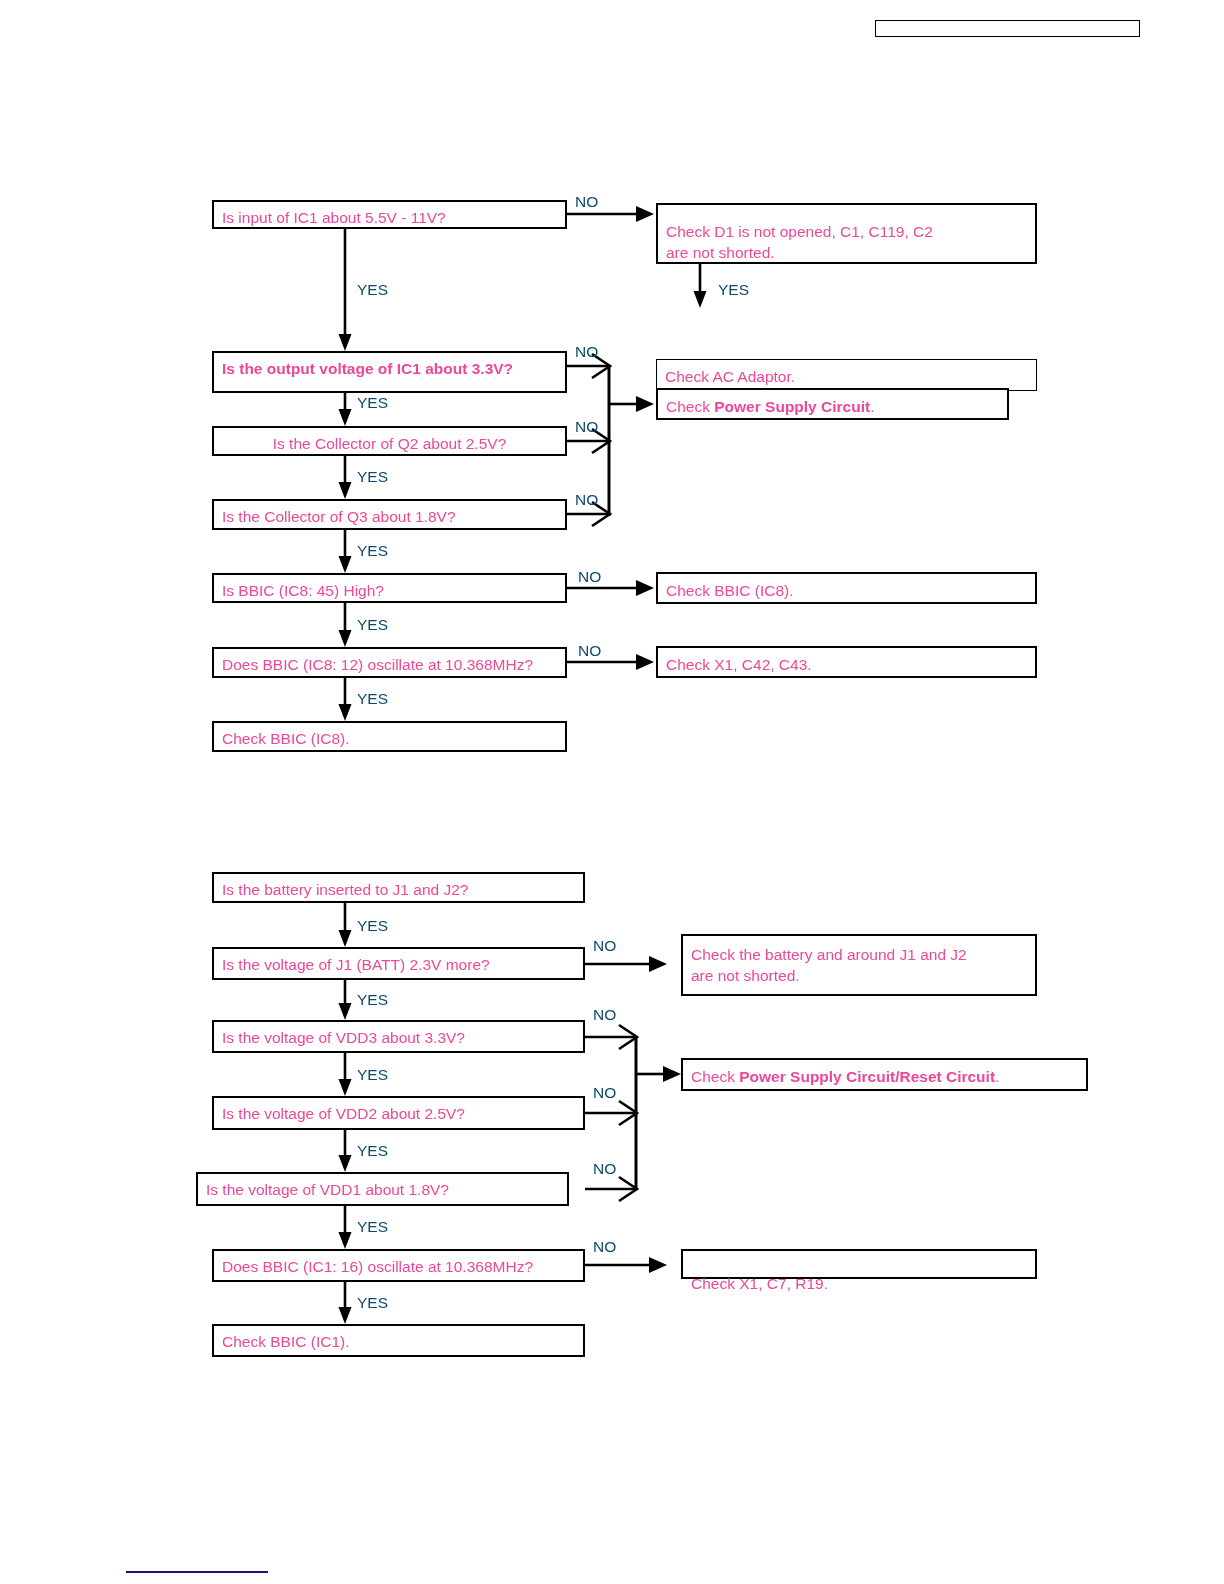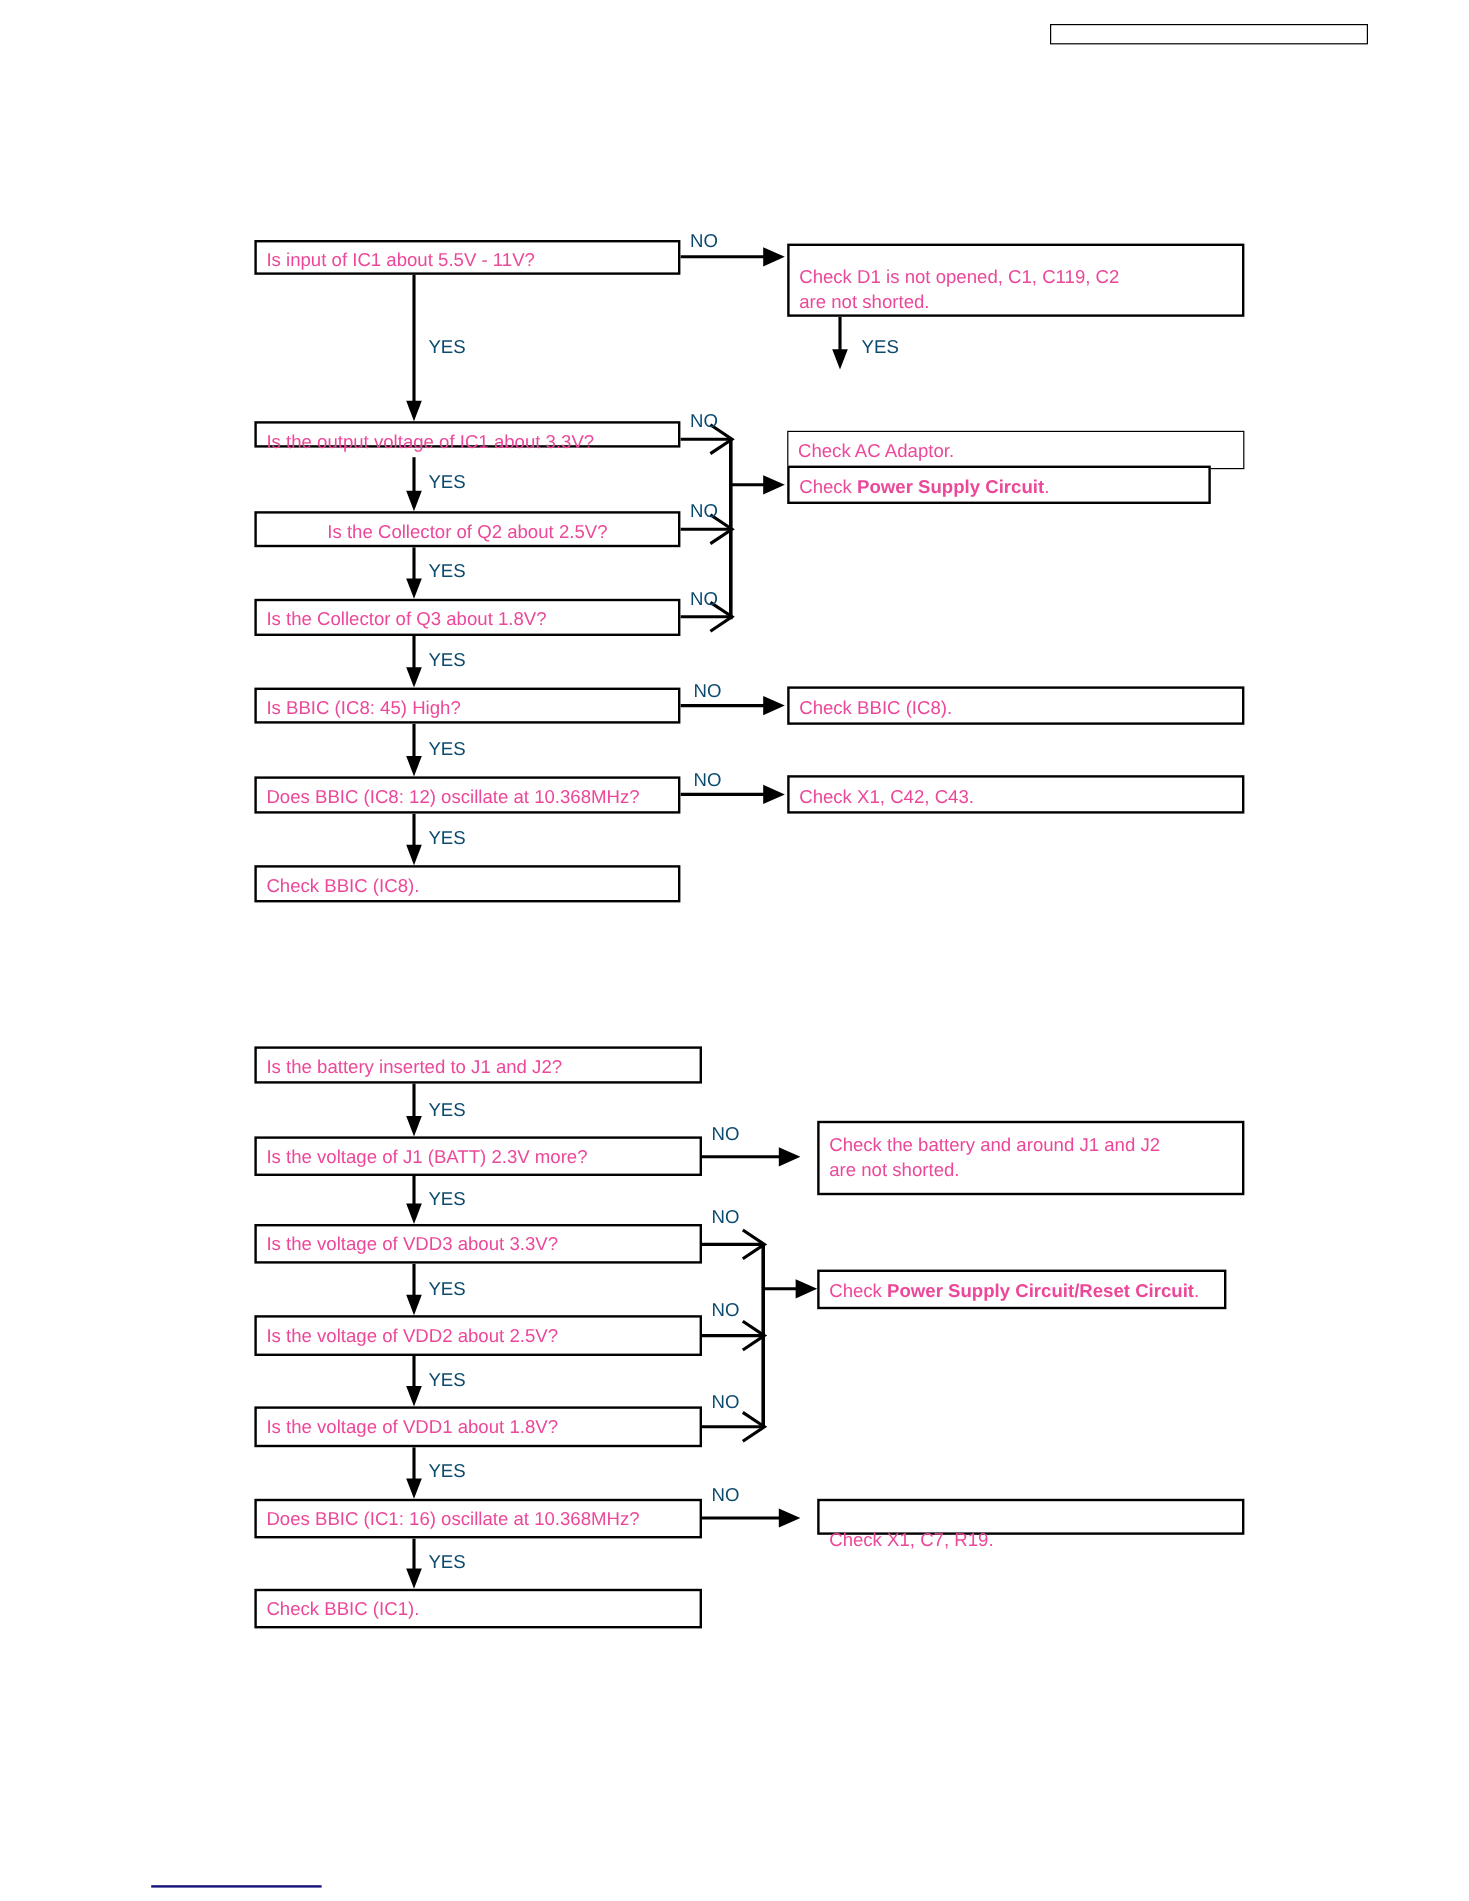--- a/index.html
+++ b/index.html
@@ -147,21 +147,21 @@
 
     <line x1="636" y1="1074" x2="666" y2="1074" stroke-width="2.6"></line>
     <polygon class="solidhead" points="681,1074 663,1066 663,1082"></polygon>
 
     <line x1="585" y1="1265" x2="653" y2="1265" stroke-width="2.6"></line>
     <polygon class="solidhead" points="667,1265 649,1257 649,1273"></polygon>
   </svg>
 
   <div class="box" style="left:212px; top:200px; width:355px; height:29px;">Is input of IC1 about 5.5V - 11V?</div>
 
-  <div class="box" style="left:212px; top:351px; width:355px; height:22px;">Is the output voltage of IC1 about 3.3V?</div>
+  <div class="box" style="left:212px; top:351px; width:355px; height:42px;font-weight:bold;">Is the output voltage of IC1 about 3.3V?</div>
 
   <div class="box" style="left:212px; top:426px; width:355px; height:30px;text-align:center;">Is the Collector of Q2 about 2.5V?</div>
 
   <div class="box" style="left:212px; top:499px; width:355px; height:31px;">Is the Collector of Q3 about 1.8V?</div>
 
   <div class="box" style="left:212px; top:573px; width:355px; height:30px;">Is BBIC (IC8: 45) High?</div>
 
   <div class="box" style="left:212px; top:647px; width:355px; height:31px;">Does BBIC (IC8: 12) oscillate at 10.368MHz?</div>
 
   <div class="box" style="left:212px; top:721px; width:355px; height:31px;">Check BBIC (IC8).</div>
@@ -198,30 +198,30 @@
   <div class="lbl" style="left:718px; top:281px;">YES</div>
 
   <div class="box" style="left:212px; top:872px; width:373px; height:31px;">Is the battery inserted to J1 and J2?</div>
 
   <div class="box" style="left:212px; top:947px; width:373px; height:33px;">Is the voltage of J1 (BATT) 2.3V more?</div>
 
   <div class="box" style="left:212px; top:1020px; width:373px; height:33px;">Is the voltage of VDD3 about 3.3V?</div>
 
   <div class="box" style="left:212px; top:1096px; width:373px; height:34px;">Is the voltage of VDD2 about 2.5V?</div>
 
-  <div class="box" style="left:212px; top:1172px; width:373px; height:34px;">Is the voltage of VDD1 about 1.8V?</div>
+  <div class="box" style="left:196px; top:1172px; width:373px; height:34px;">Is the voltage of VDD1 about 1.8V?</div>
 
   <div class="box" style="left:212px; top:1249px; width:373px; height:33px;">Does BBIC (IC1: 16) oscillate at 10.368MHz?</div>
 
   <div class="box" style="left:212px; top:1324px; width:373px; height:33px;">Check BBIC (IC1).</div>
 
   <div class="box" style="left:681px; top:934px; width:356px; height:62px; padding-top:8px;">Check the battery and around J1 and J2
 are not shorted.</div>
 
-  <div class="box" style="left:681px; top:1058px; width:341px; height:33px; padding-top:6px;"><span>Check </span><b>Power Supply Circuit/Reset Circuit</b><span>.</span></div>
+  <div class="box" style="left:681px; top:1058px; width:407px; height:33px; padding-top:6px;"><span>Check </span><b>Power Supply Circuit/Reset Circuit</b><span>.</span></div>
 
   <div class="box" style="left:681px; top:1249px; width:356px; height:19px; padding-top:22px;">Check X1, C7, R19.</div>
 
   <div class="lbl" style="left:357px; top:917px;">YES</div>
 
   <div class="lbl" style="left:357px; top:991px;">YES</div>
   <div class="lbl" style="left:593px; top:937px;">NO</div>
 
   <div class="lbl" style="left:357px; top:1066px;">YES</div>
   <div class="lbl" style="left:593px; top:1006px;">NO</div>

